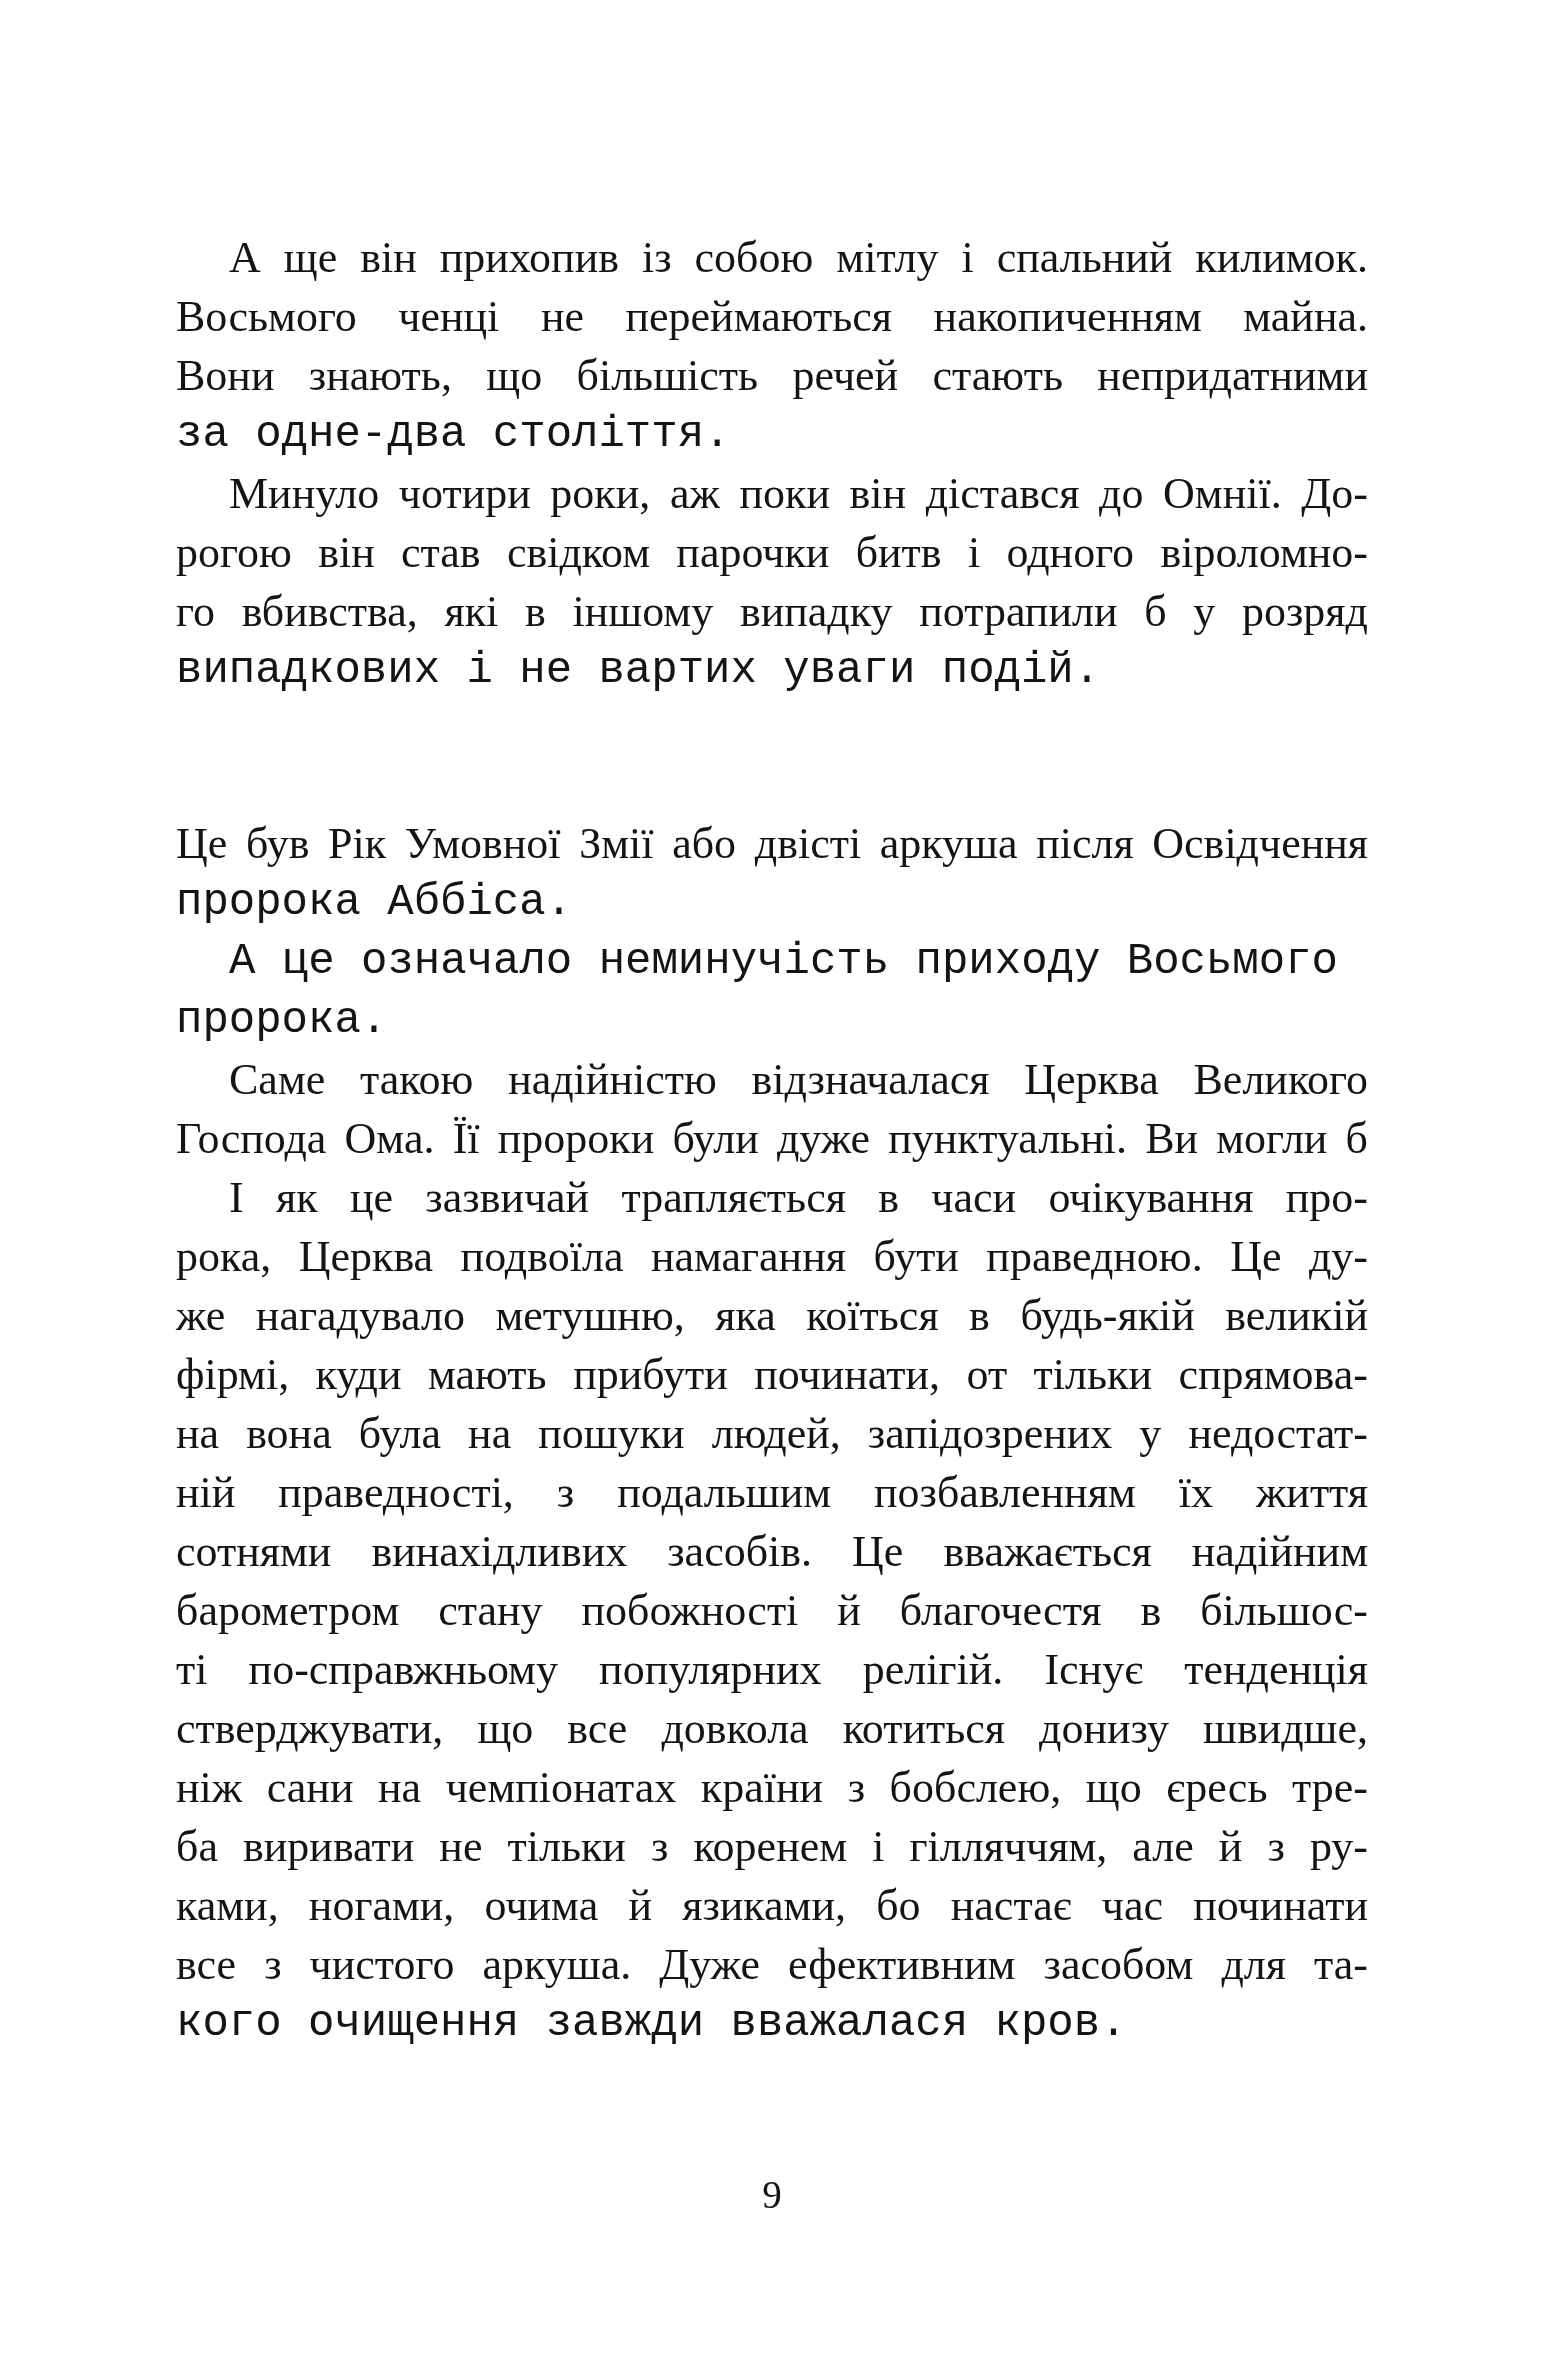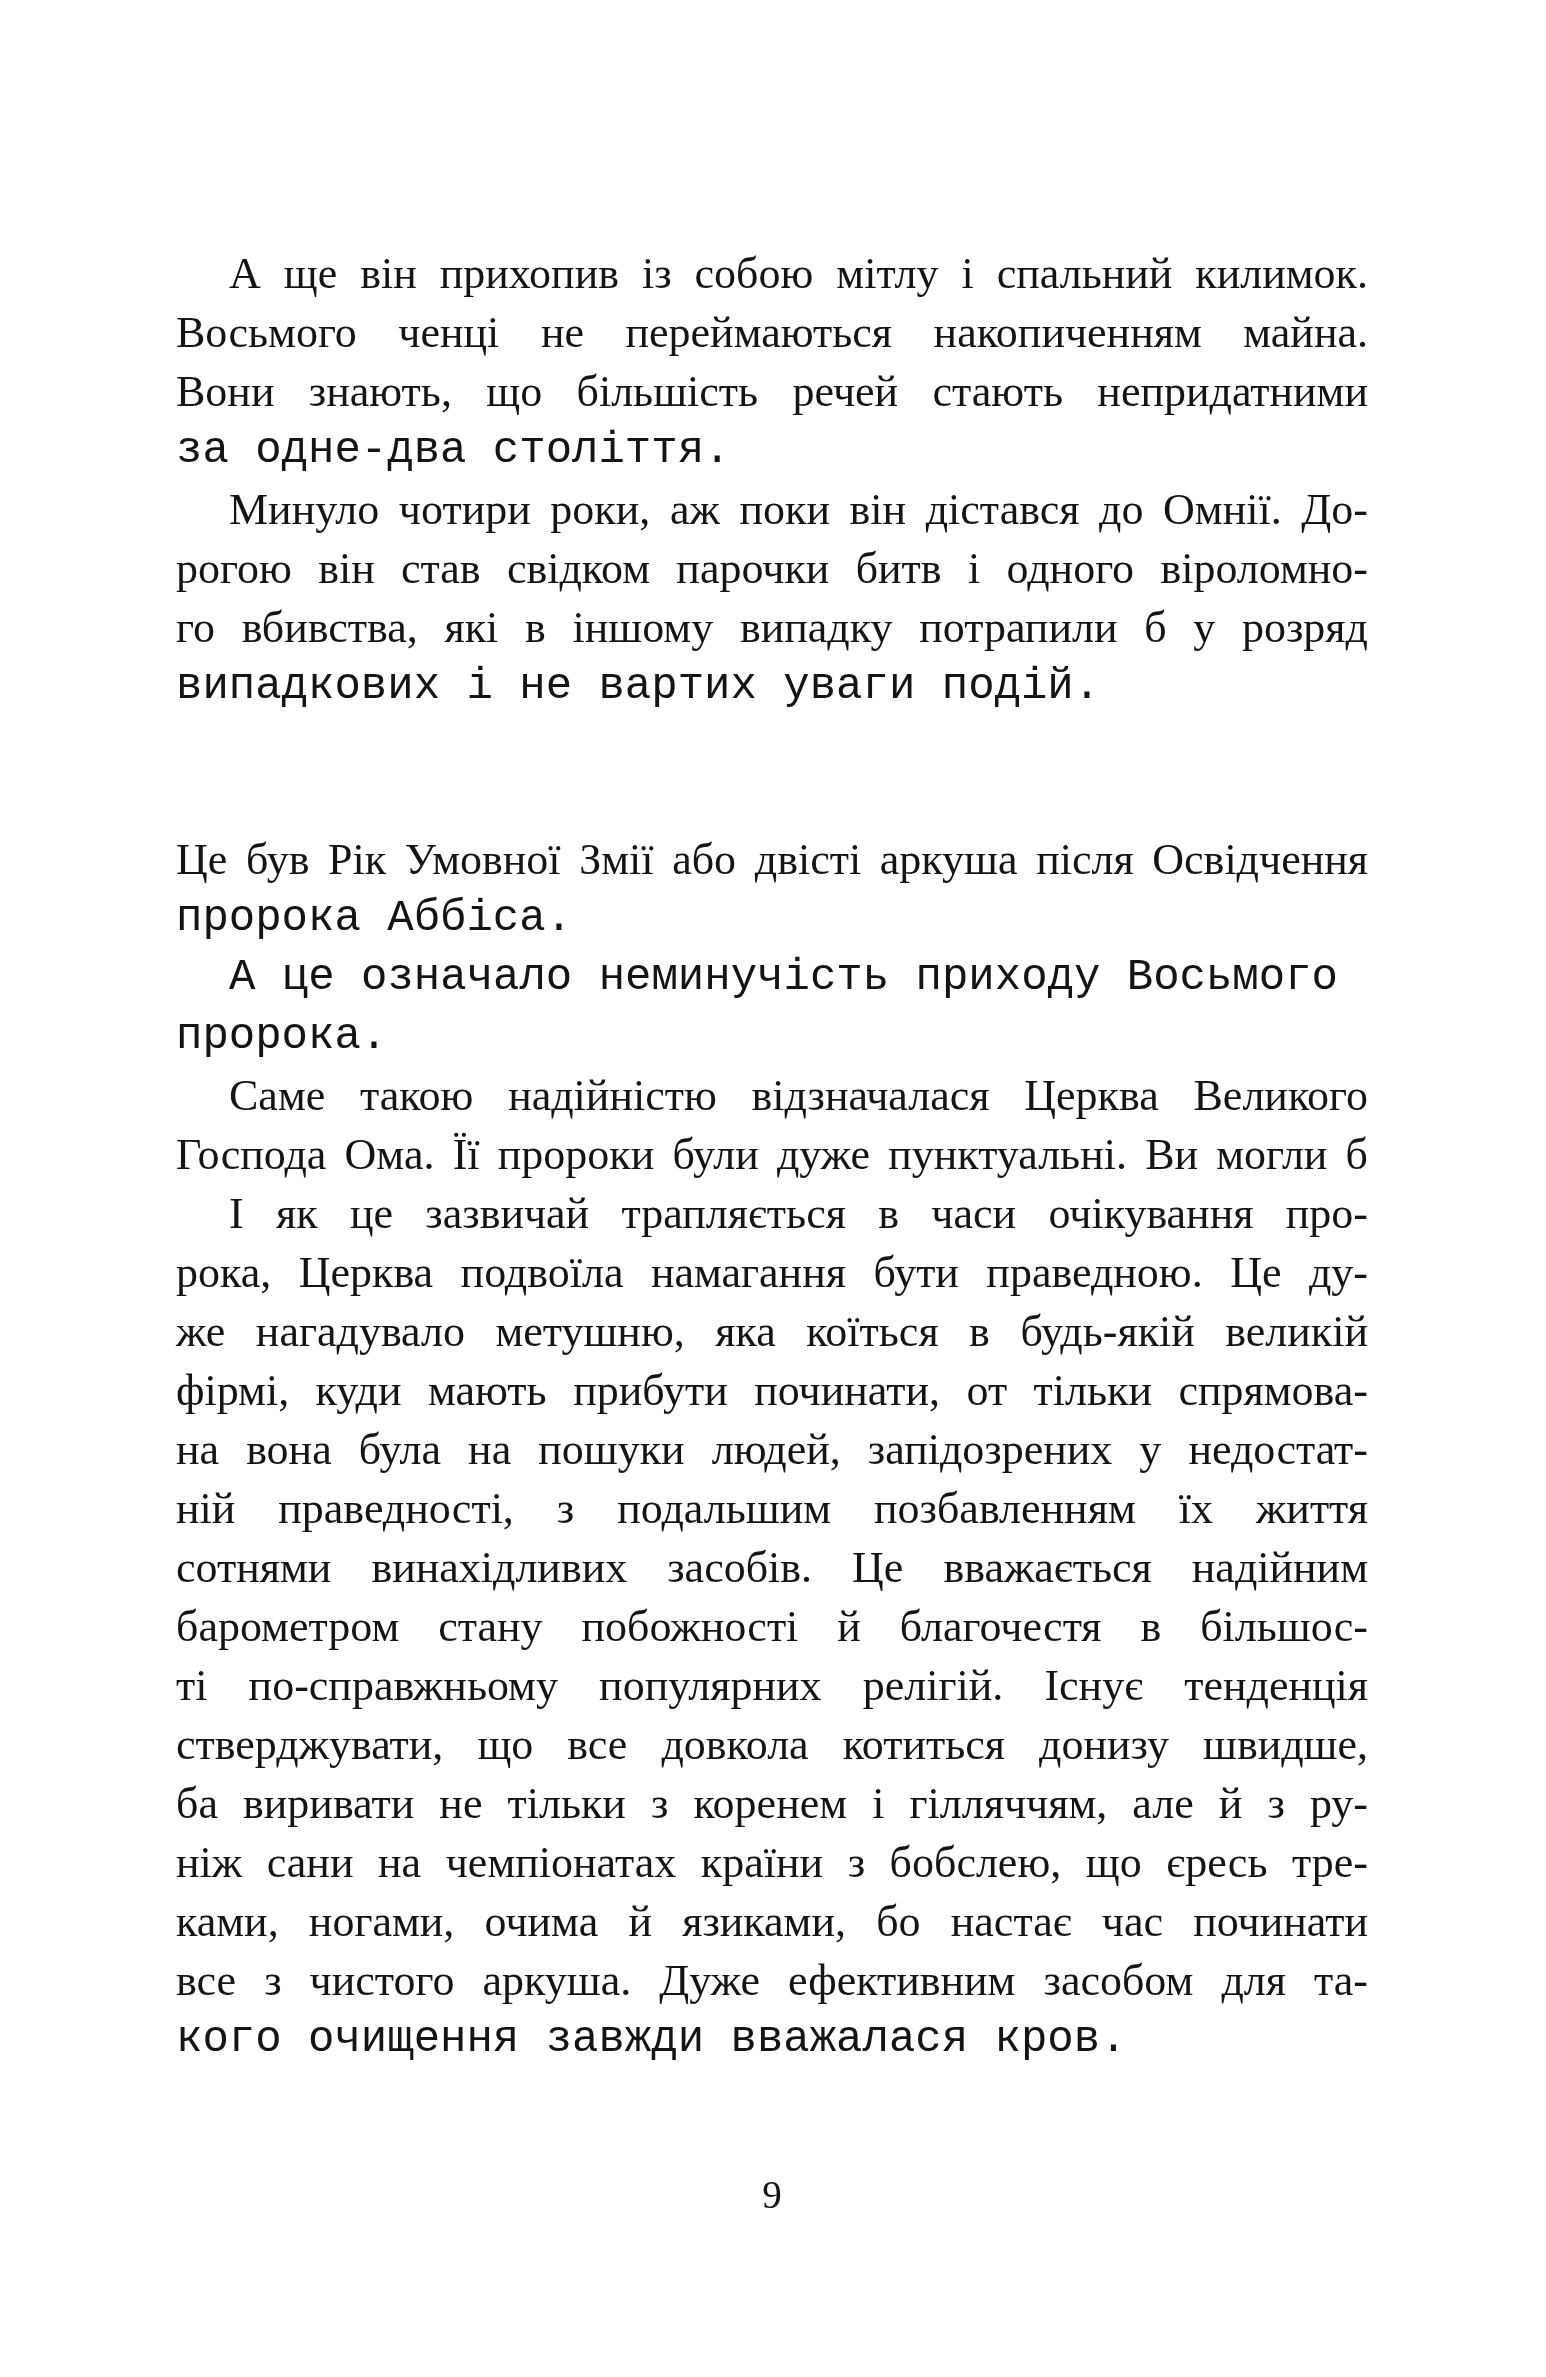--- a/index.html
+++ b/index.html
@@ -12,21 +12,21 @@
     width: 1547px;
     height: 2377px;
     background: #ffffff;
     margin: 0 auto;
     font-family: "Liberation Serif", "DejaVu Serif", serif;
     color: #141414;
   }
   .text-block {
     position: absolute;
     left: 176px;
-    top: 244px;
+    top: 228px;
     width: 1192px;
     font-size: 44px;
     line-height: 59px;
     letter-spacing: 0px;
   }
   .section + .section {
     margin-top: 114px;
   }
   .line {
     text-align: justify;
@@ -85,22 +85,22 @@
           <div class="line indent">І як це зазвичай трапляється в часи очікування про-</div>
           <div class="line">рока, Церква подвоїла намагання бути праведною. Це ду-</div>
           <div class="line">же нагадувало метушню, яка коїться в будь-якій великій</div>
           <div class="line">фірмі, куди мають прибути починати, от тільки спрямова-</div>
           <div class="line">на вона була на пошуки людей, запідозрених у недостат-</div>
           <div class="line">ній праведності, з подальшим позбавленням їх життя</div>
           <div class="line">сотнями винахідливих засобів. Це вважається надійним</div>
           <div class="line">барометром стану побожності й благочестя в більшос-</div>
           <div class="line">ті по-справжньому популярних релігій. Існує тенденція</div>
           <div class="line">стверджувати, що все довкола котиться донизу швидше,</div>
+          <div class="line">ніж сани на чемпіонатах країни з бобслею, що єресь тре-</div>
           <div class="line">ба виривати не тільки з коренем і гілляччям, але й з ру-</div>
-          <div class="line">ніж сани на чемпіонатах країни з бобслею, що єресь тре-</div>
           <div class="line">ками, ногами, очима й язиками, бо настає час починати</div>
           <div class="line">все з чистого аркуша. Дуже ефективним засобом для та-</div>
           <div class="line para-end">кого очищення завжди вважалася кров.</div>
         </div>
       </div>
     </div>
   <div class="page-number">9</div>
 </div>
 
 

